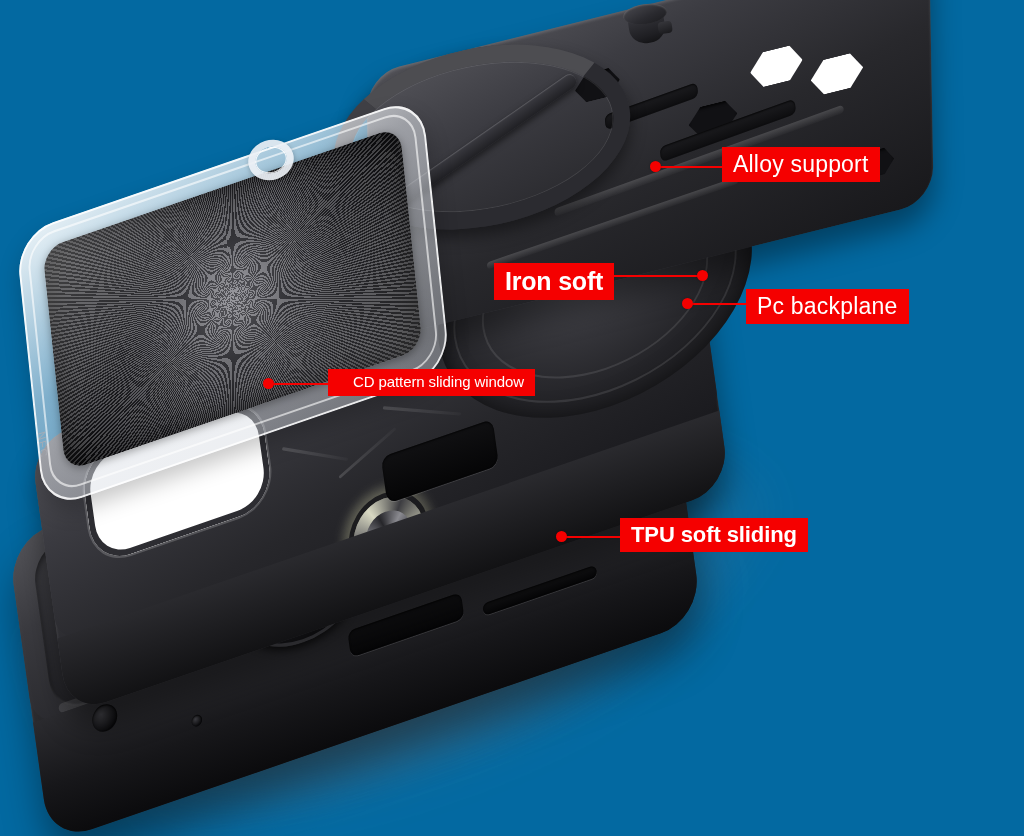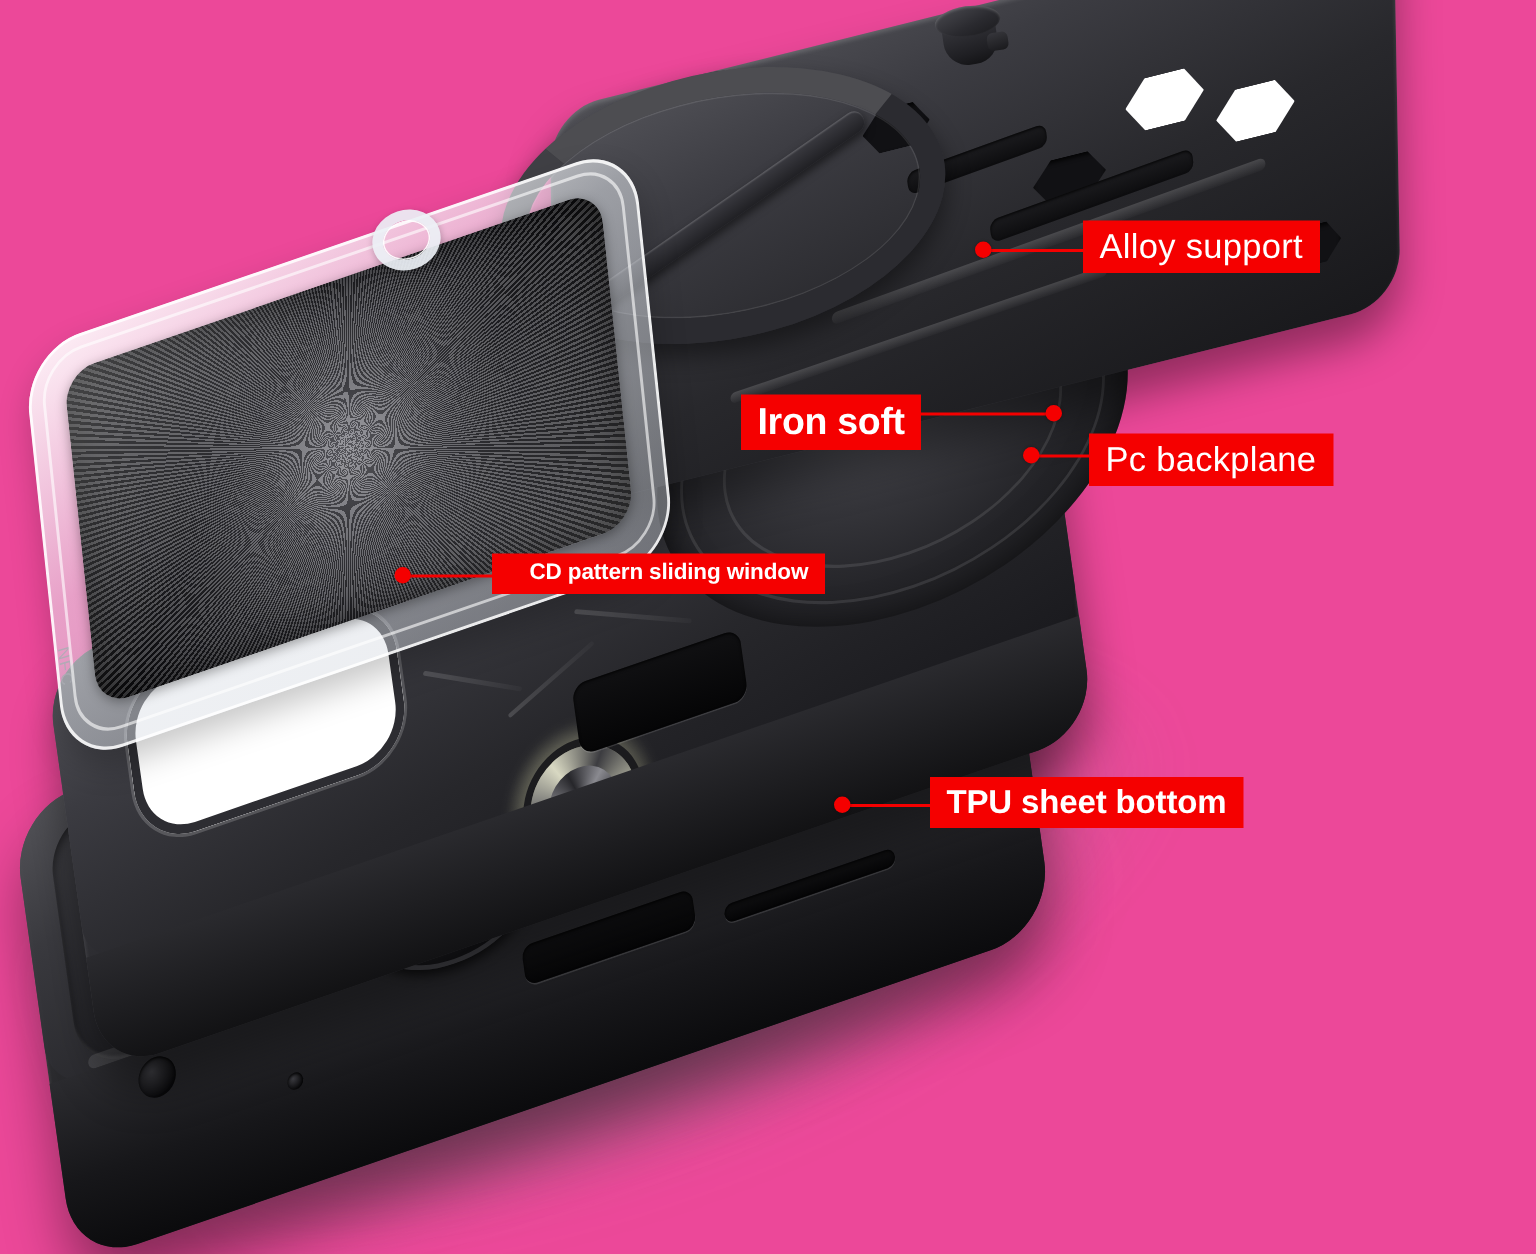--- a/index.html
+++ b/index.html
@@ -1,17 +1,17 @@
 <!DOCTYPE html>
 <html><head>
 <meta charset="utf-8">
 <style>
   html,body{margin:0;padding:0;background:#fff;}
   body{width:1024px;height:836px;overflow:hidden;font-family:"Liberation Sans",sans-serif;}
-  #stage{position:relative;width:1024px;height:836px;background:#ec4899;overflow:hidden;}
+  #stage{position:relative;width:1024px;height:836px;background:#0369a1;overflow:hidden;}
 
   
   .layer{position:absolute;}
   .plate{position:absolute;border-radius:26px;}
 
   
   .shadow-main{
     position:absolute;left:40px;top:470px;width:760px;height:300px;
     background:radial-gradient(ellipse at 42% 48%, rgba(90,90,95,.55) 0%, rgba(120,120,125,.32) 38%, rgba(255,255,255,0) 72%);
     transform:rotate(-19deg);filter:blur(14px);
@@ -240,21 +240,21 @@
   }
   .callout .leader{
     position:absolute;height:2px;background:#f50000;transform-origin:left center;
   }
   .callout .tag{
     position:absolute;background:#f50000;color:#ffffff;white-space:nowrap;
     padding:5px 11px 6px;line-height:1.05;
   }
   .tag.med{font-size:23px;font-weight:400;letter-spacing:.2px;}
   .tag.bold-cond{font-size:25px;font-weight:700;letter-spacing:-.2px;}
-  .tag.small-bold{font-size:15px;font-weight:700;letter-spacing:-.1px;padding-left:25px;}
+  .tag.small-bold{font-size:15px;font-weight:400;letter-spacing:-.1px;padding-left:25px;}
   .tag.tpu{font-size:22px;font-weight:700;letter-spacing:-.1px;}
 </style>
 </head>
 <body>
 
 <div id="stage">
 
   <div class="shadow-main"></div>
   <div class="shadow-soft"></div>
 
@@ -344,28 +344,28 @@
 
   <div class="callout">
     <div class="leader" style="left:600px;top:275px;width:104px;"></div>
     <div class="dot" style="left:697px;top:270px;"></div>
     <div class="tag bold-cond" style="left:494px;top:263px;">Iron soft</div>
   </div>
 
   <div class="callout">
     <div class="leader" style="left:692px;top:303px;width:57px;"></div>
     <div class="dot" style="left:682px;top:298px;"></div>
-    <div class="tag med" style="left:726px;top:289px;">Pc backplane</div>
+    <div class="tag med" style="left:746px;top:289px;">Pc backplane</div>
   </div>
 
   <div class="callout">
     <div class="leader" style="left:273px;top:383px;width:58px;"></div>
     <div class="dot" style="left:263px;top:378px;"></div>
     <div class="tag small-bold" style="left:328px;top:369px;">CD pattern sliding window</div>
   </div>
 
   <div class="callout">
     <div class="leader" style="left:566px;top:536px;width:57px;"></div>
     <div class="dot" style="left:556px;top:531px;"></div>
-    <div class="tag tpu" style="left:620px;top:518px;">TPU sheet bottom</div>
+    <div class="tag tpu" style="left:620px;top:518px;">TPU soft sliding</div>
   </div>
 
 </div>
 
 </body></html>

